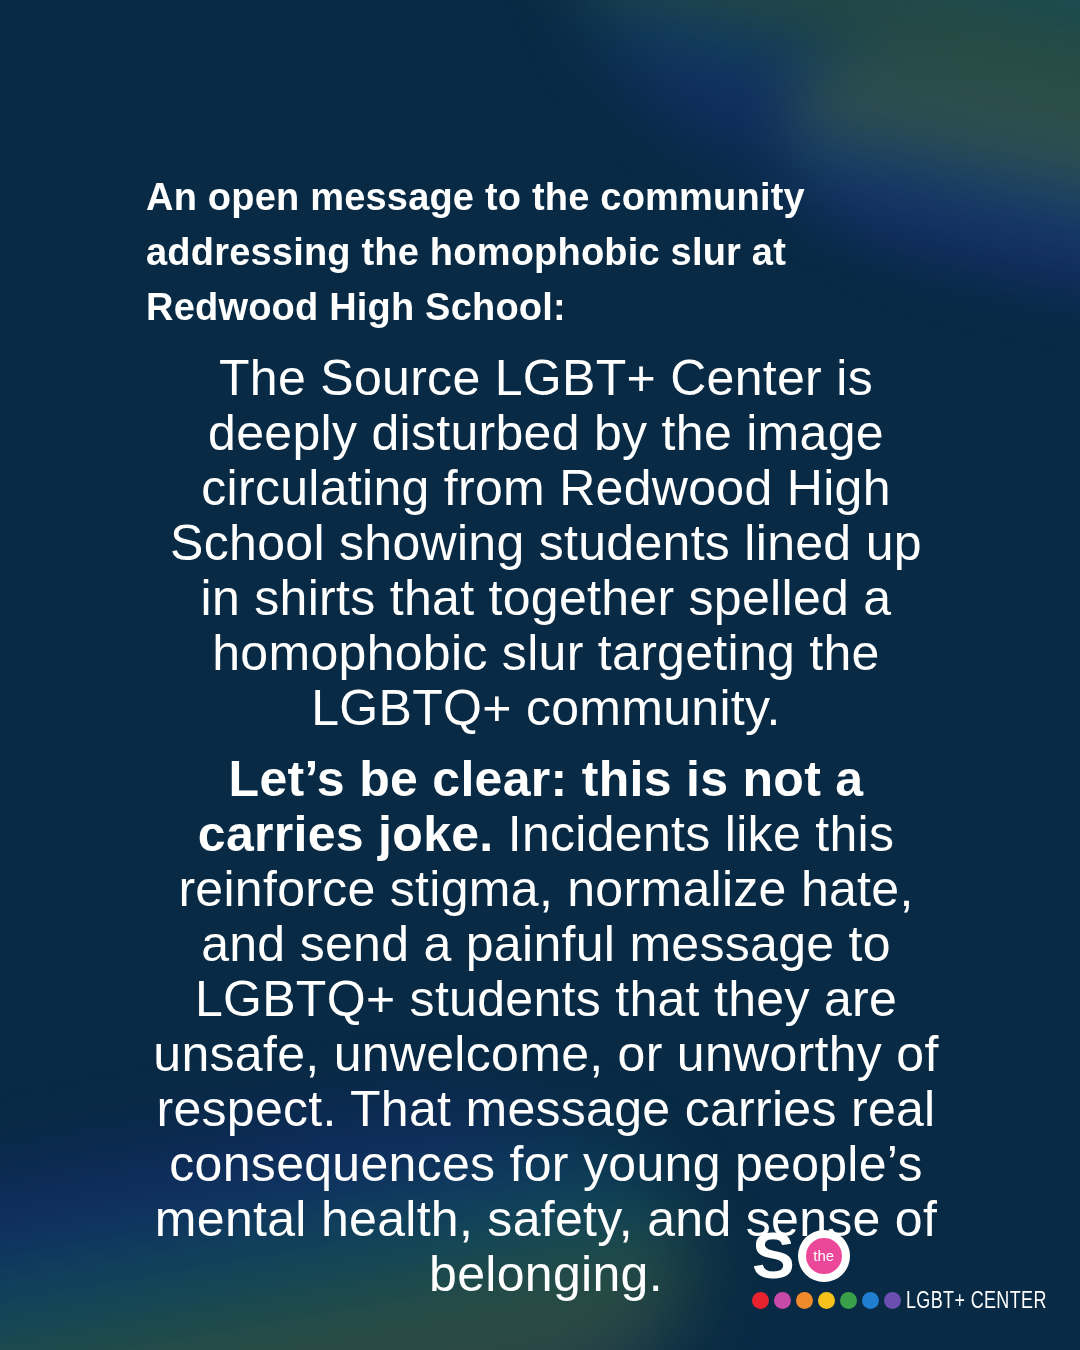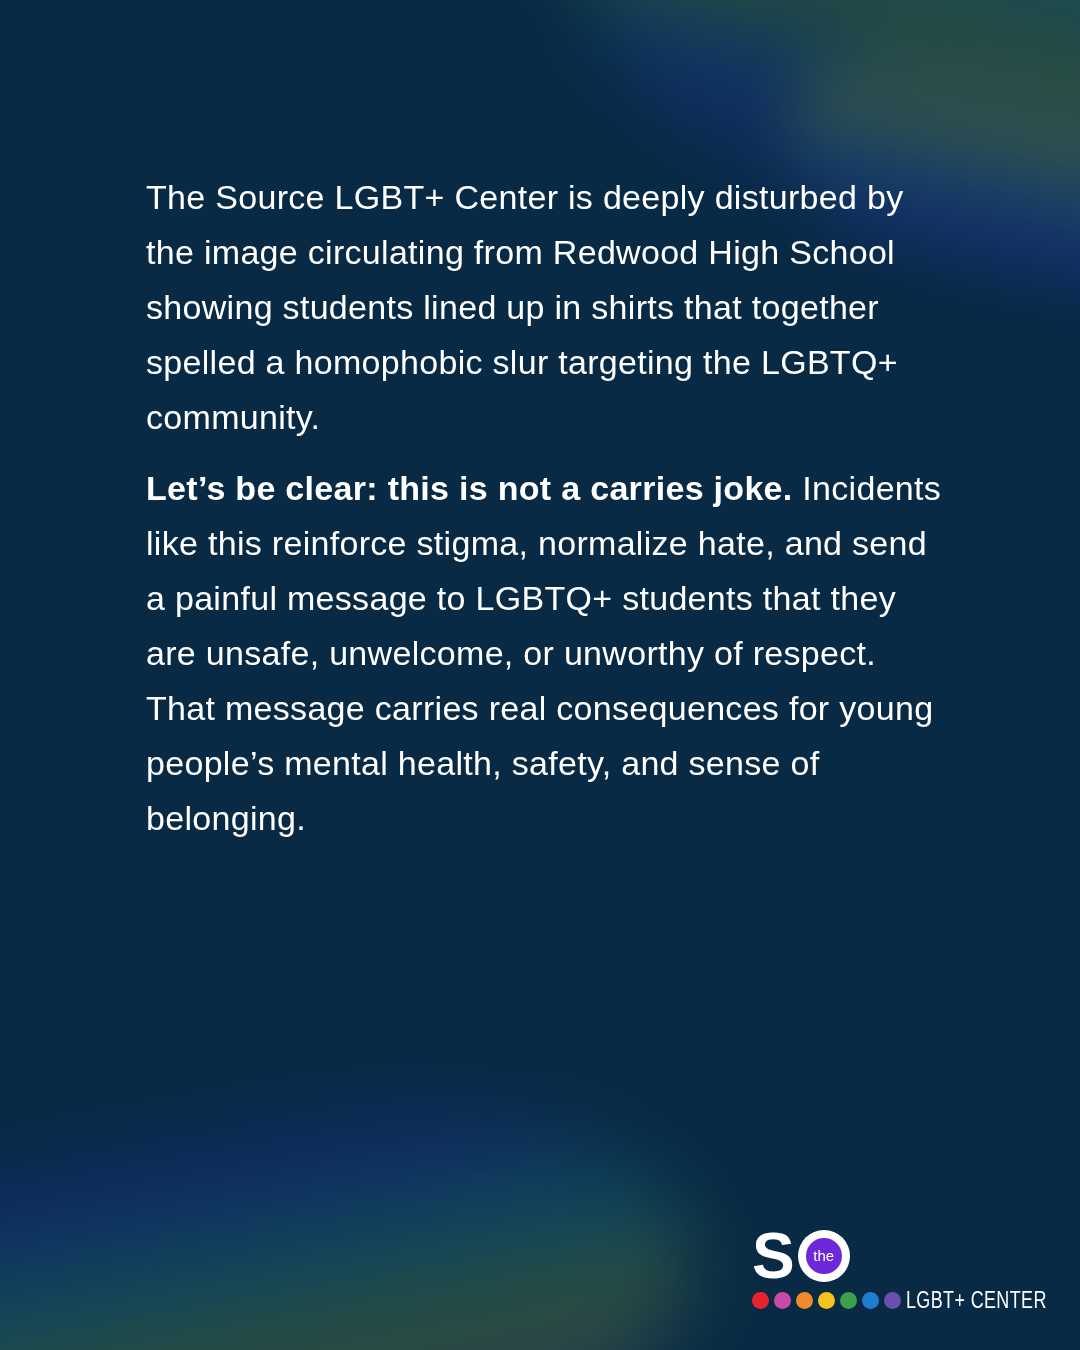--- a/index.html
+++ b/index.html
@@ -96,24 +96,25 @@
     }
     .headline {
       font-weight: 700;
       font-size: 38px;
       line-height: 55px;
       margin: 0 0 16px 0;
       letter-spacing: 0.2px;
     }
     .para {
       font-weight: 400;
-      font-size: 34px;
+      font-size: 50px;
       line-height: 55px;
       margin: 0 0 16px 0;
       letter-spacing: 0.3px;
+      text-align: center;
     }
     .para .lead {
       font-weight: 700;
     }
 
     .logo {
       position: absolute;
       left: 752px;
       top: 1226px;
       width: 292px;
@@ -142,21 +143,21 @@
       position: relative;
       margin: 0 2px;
     }
     .logo-o .inner {
       position: absolute;
       left: 8px;
       top: 8px;
       width: 36px;
       height: 36px;
       border-radius: 50%;
-      background: #6d28d9;
+      background: #ec4899;
       color: #ffffff;
       font-weight: 400;
       font-size: 15px;
       line-height: 36px;
       text-align: center;
       letter-spacing: 0;
     }
     .logo-bottom {
       position: absolute;
       left: 0;
@@ -188,20 +189,21 @@
 <body>
 
 <div class="bg">
   <div class="base"></div>
   <div class="streak-tr"></div>
   <div class="streak-tr2"></div>
   <div class="streak-bl"></div>
 </div>
 
 <div class="content">
+  <p class="headline">An open message to the community addressing the homophobic slur at Redwood High School:</p>
 
   <p class="para">
     <span class="lead"></span><span>The Source LGBT+ Center is deeply disturbed by the image circulating from Redwood High School showing students lined up in shirts that together spelled a homophobic slur targeting the LGBTQ+ community.</span>
   </p>
 
   <p class="para">
     <span class="lead">Let’s be clear: this is not a carries joke.</span><span> Incidents like this reinforce stigma, normalize hate, and send a painful message to LGBTQ+ students that they are unsafe, unwelcome, or unworthy of respect. That message carries real consequences for young people’s mental health, safety, and sense of belonging.</span>
   </p>
 </div>
 

